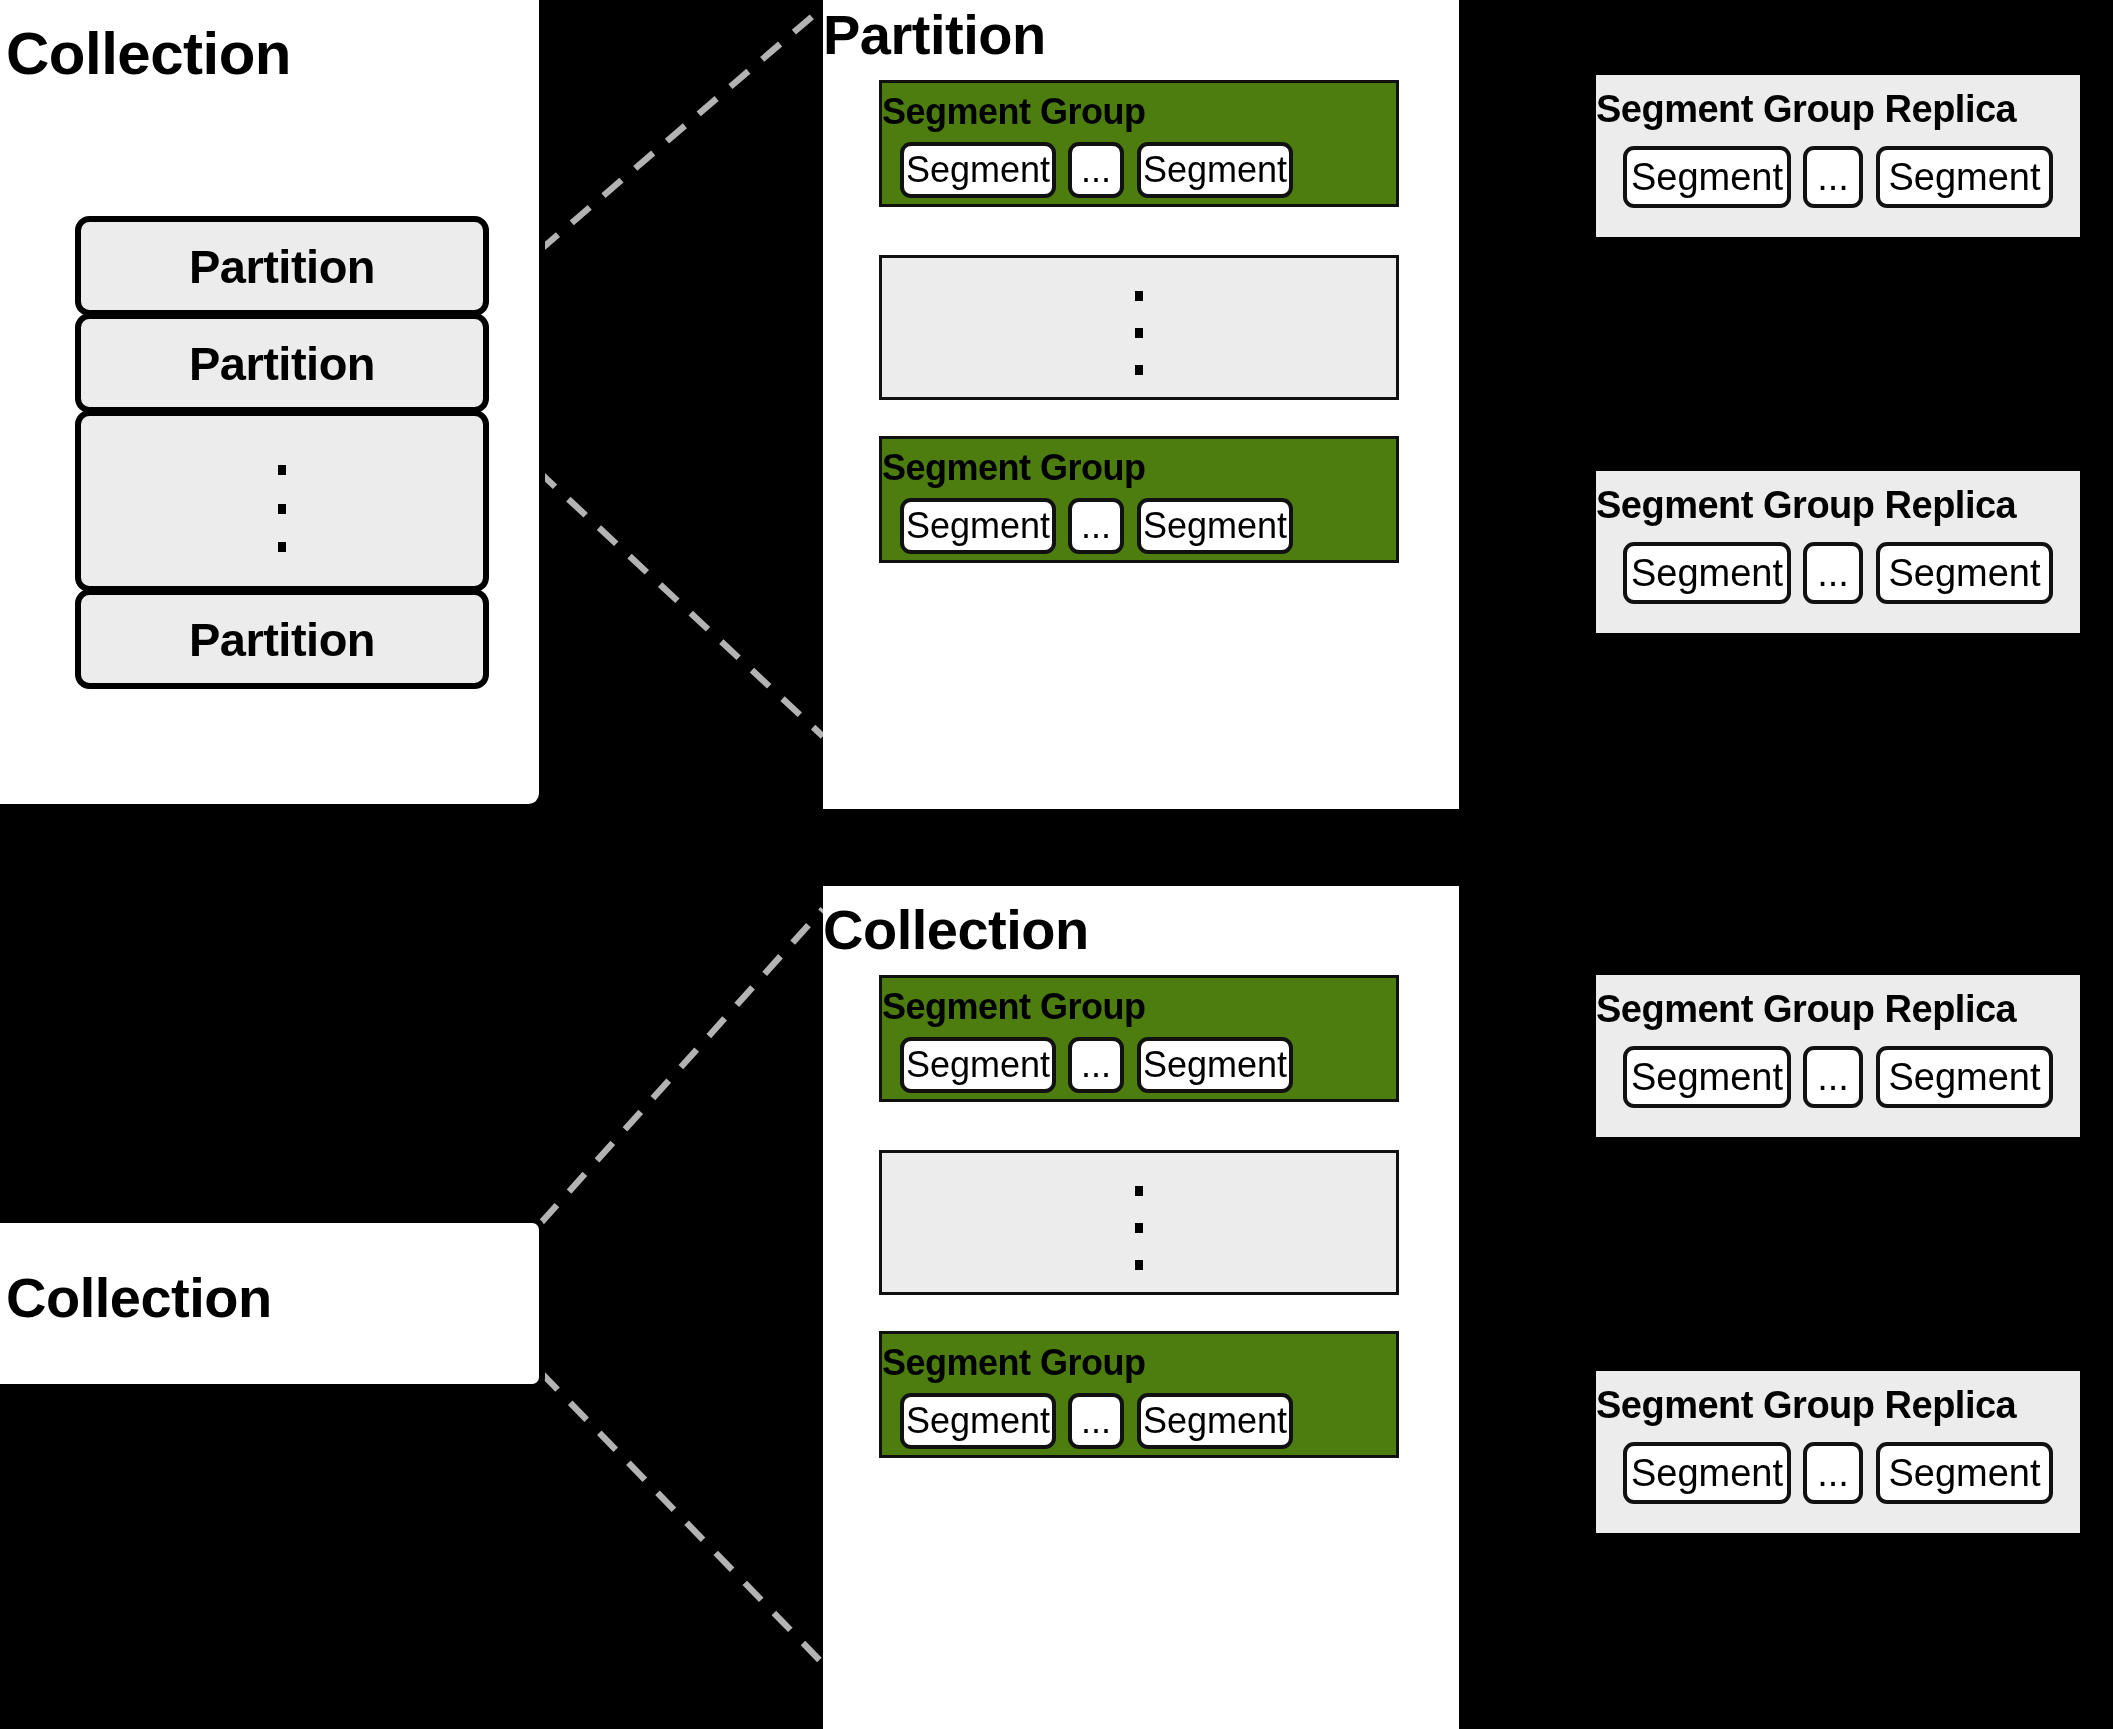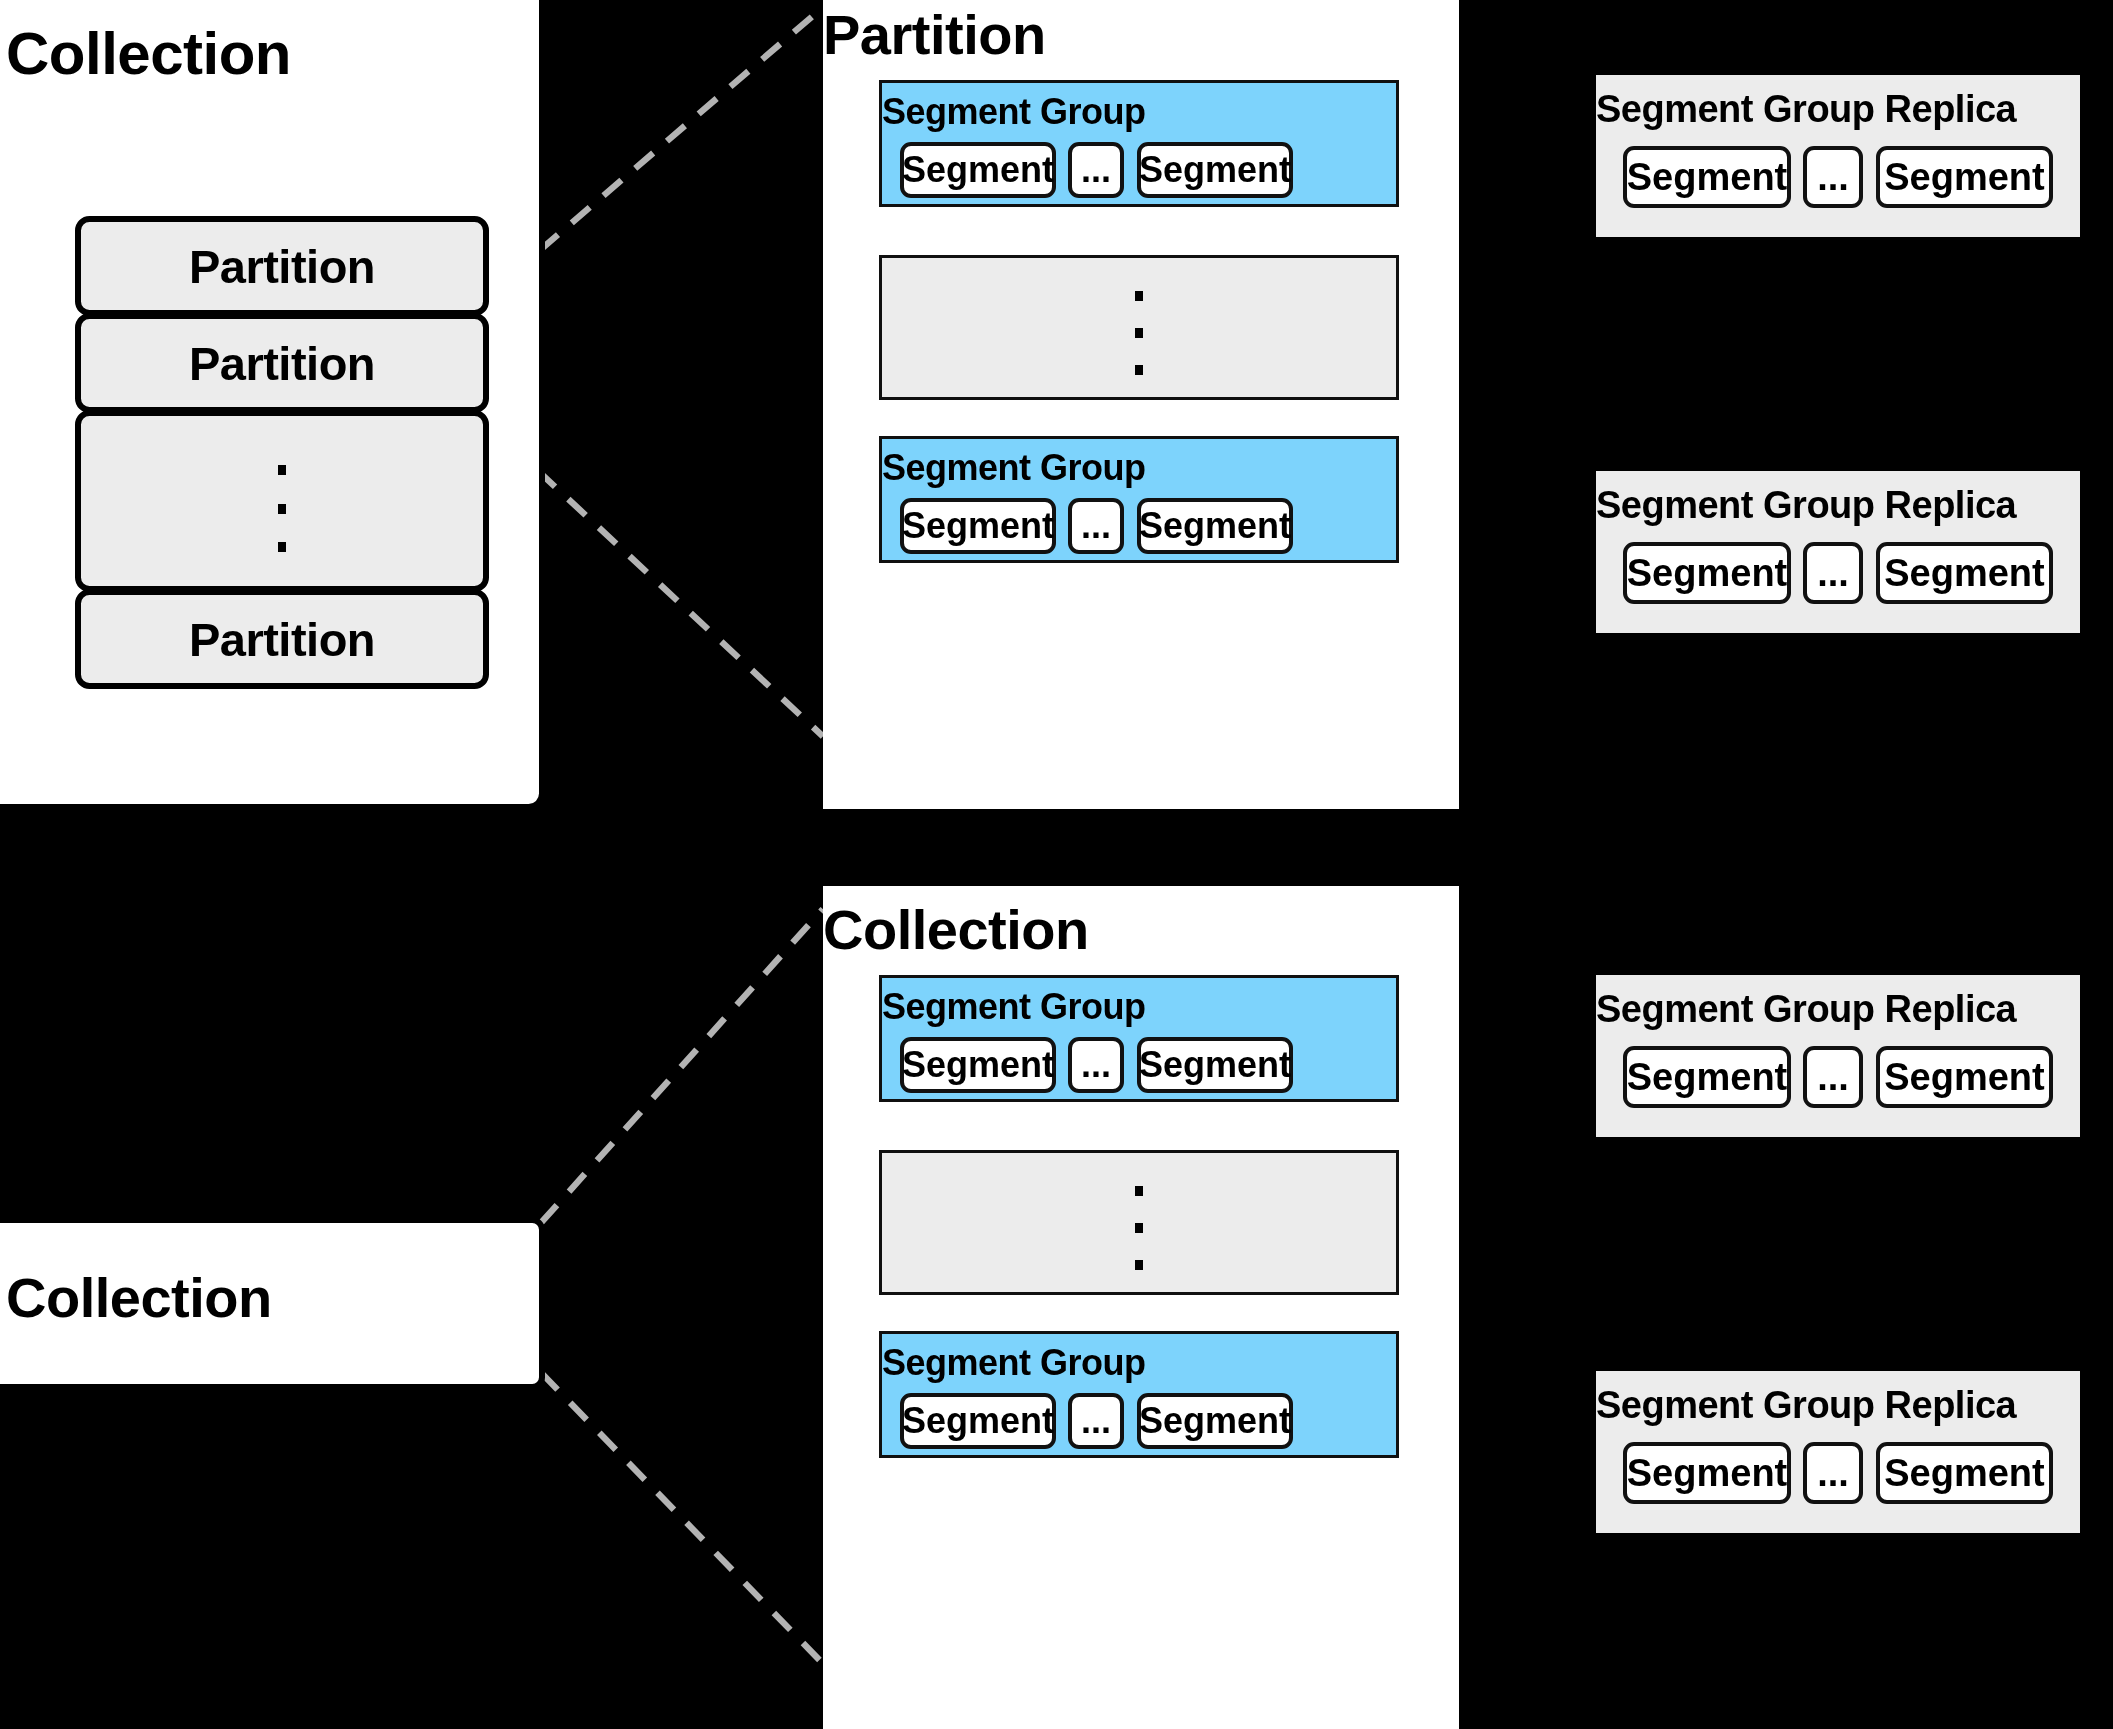--- a/index.html
+++ b/index.html
@@ -45,21 +45,21 @@
     font-weight: bold;
     color: #000000;
     letter-spacing: -0.5px;
     text-align: left;
     line-height: 1;
     white-space: nowrap;
   }
 
   .label-regular {
     font-family: "Liberation Sans", sans-serif;
-    font-weight: bold;
+    font-weight: normal;
     color: #000000;
     text-align: center;
     line-height: 1;
     white-space: nowrap;
   }
 
   
   .sheet {
     position: absolute;
     background: #ffffff;
@@ -74,21 +74,21 @@
   .sheet-wave {
     position: absolute;
     left: 0;
     width: 100%;
     display: block;
   }
 
   
   .segment-group {
     position: absolute;
-    background: #7dd3fc;
+    background: #4d7c0f;
     border: 3.6px solid #101010;
     box-sizing: border-box;
   }
 
   
   .segment-group-replica {
     position: absolute;
     background: #ececec;
     border: none;
     box-sizing: border-box;

